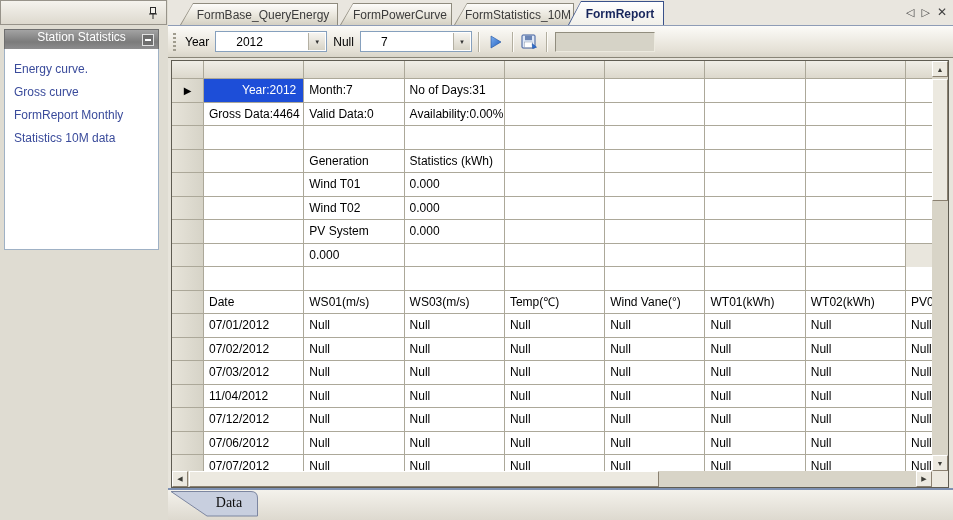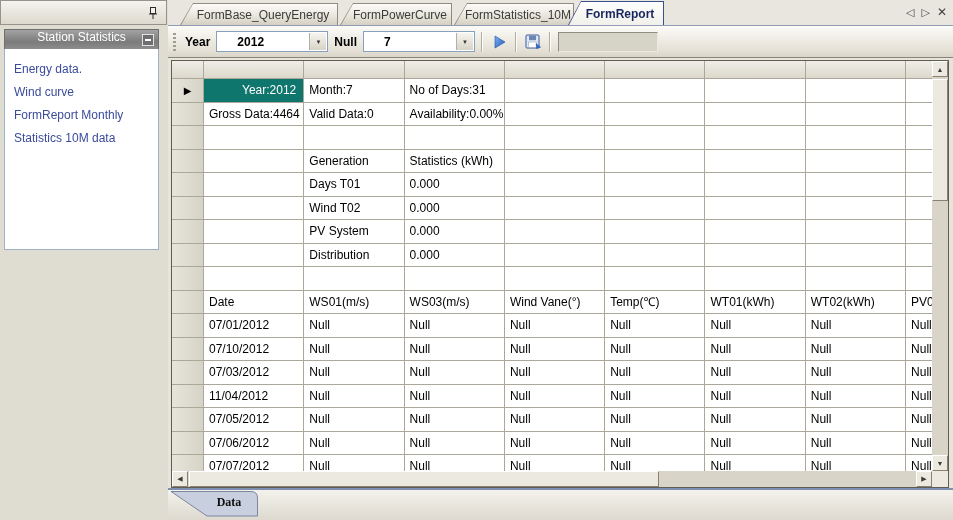--- a/index.html
+++ b/index.html
@@ -42,21 +42,21 @@
        box-sizing:border-box;color:#3c3c3c;white-space:nowrap;}
   .tab.active{background:#39518a;height:24px;margin-left:-8px;z-index:5;}
   .tab.active .face{background:linear-gradient(#ffffff,#f1f0ea);font-weight:bold;color:#17265c;}
   .tab-nav{position:absolute;right:6px;top:6px;display:flex;gap:7px;align-items:center;
        color:#3f3f3f;font-size:11px;z-index:6;}
   .tab-nav span{cursor:pointer;line-height:12px;}
 
   
   .toolbar{position:absolute;left:0;top:26px;width:785px;height:32px;box-sizing:border-box;
        background:linear-gradient(#fcfbf8,#e4e0d5 80%,#d9d5c9);border-bottom:1px solid #898577;
-       display:flex;align-items:center;padding-left:4px;font-weight:bold;}
+       display:flex;align-items:center;padding-left:4px;}
   .grip{width:3px;height:18px;margin:0 5px 0 1px;
        background:repeating-linear-gradient(180deg,#a09c8e 0 2px,transparent 2px 4px);}
   .tlabel{padding:0 4px;}
   .combo{width:112px;height:21px;box-sizing:border-box;background:#fff;border:1px solid #86a0bd;
        position:relative;display:flex;align-items:center;padding-left:20px;margin:0 2px;cursor:pointer;}
   .combo .dd{position:absolute;right:1px;top:1px;bottom:1px;width:16px;
        background:linear-gradient(#f7f5f0,#d7d3c6);border-left:1px solid #b4b0a3;
        display:flex;align-items:center;justify-content:center;font-size:6px;color:#333;}
   .tsep{width:1px;height:20px;background:#b2ae9f;border-right:1px solid #fdfcf8;margin:0 4px;}
   .tbtn{width:24px;height:22px;display:flex;align-items:center;justify-content:center;cursor:pointer;}
@@ -74,42 +74,42 @@
   .hcell.corner{width:32px;flex:none;}
   .hcell.col{width:100.3px;flex:none;}
   .grow{display:flex;height:23.5px;}
   .rowhead{width:32px;flex:none;box-sizing:border-box;
        background:linear-gradient(90deg,#e7e4da,#d6d3c7);
        border-right:1px solid #aca899;border-bottom:1px solid #aca899;
        display:flex;align-items:center;justify-content:center;font-size:10px;cursor:pointer;}
   .gcell{width:100.3px;flex:none;box-sizing:border-box;background:#fff;
        border-right:1px solid #aca899;border-bottom:1px solid #aca899;
        display:flex;align-items:center;padding-left:5px;white-space:nowrap;overflow:hidden;cursor:cell;}
-  .gcell.sel{background:#0f766e;color:#fff;padding-left:38px;}
+  .gcell.sel{background:#1d4ed8;color:#fff;padding-left:38px;}
 
   
   .vscroll{position:absolute;right:0;top:0;width:16px;height:410px;background:#d8d4c7;}
   .hscroll{position:absolute;left:0;bottom:0;width:760px;height:16px;background:#d8d4c7;}
   .sbtn{width:16px;height:16px;box-sizing:border-box;background:#ece9e0;
        border:1px solid;border-color:#fff #8a8070 #8a8070 #fff;display:flex;align-items:center;
        justify-content:center;font-size:7px;color:#3c3c36;cursor:pointer;}
   .sbtn.down{position:absolute;left:0;bottom:0;}
   .sbtn.right{position:absolute;right:0;top:0;}
   .vthumb{position:absolute;left:0;top:18px;width:16px;height:122px;box-sizing:border-box;
        background:#ece9e0;border:1px solid;border-color:#fff #8a8070 #8a8070 #fff;cursor:grab;}
   .hthumb{position:absolute;left:17px;top:0;width:470px;height:16px;box-sizing:border-box;
        background:#ece9e0;border:1px solid;border-color:#fff #8a8070 #8a8070 #fff;cursor:grab;}
   .scorner{position:absolute;right:0;bottom:0;width:16px;height:16px;background:#ece9e0;}
 
   
   .sheetbar{position:absolute;left:0;top:488px;width:785px;height:32px;box-sizing:border-box;
        border-top:2px solid #7d90b2;background:linear-gradient(#f4f2ec,#ddd9cf);}
   .sheet-tab{position:absolute;left:2px;top:1px;width:90px;height:26px;cursor:pointer;}
   .sheet-label{position:absolute;left:34px;top:4px;width:50px;text-align:center;
-       font-family:"Liberation Serif",serif;font-weight:bold;font-size:12px;color:#0d0d0d;}
+       font-family:"Liberation Serif",serif;font-weight:normal;font-size:14px;color:#0d0d0d;}
 </style>
 </head>
 <body>
 
 <div class="app">
 
   <div class="dock-header">
     <span class="pin">
       <svg width="12" height="14" viewBox="0 0 12 14">
         <rect x="3.5" y="1.5" width="5" height="6" fill="#f4f2ec" stroke="#2a2a2a"></rect>
@@ -120,22 +120,22 @@
   </div>
 
   <div class="sidebar">
     <div class="sb-header">
       <span>Station Statistics</span>
       <span class="collapse">
           <span class="minus"></span>
         </span>
     </div>
     <div class="sb-body">
-      <a class="sb-link">Energy data.</a>
-      <a class="sb-link">Wind curve</a>
+      <a class="sb-link">Energy curve.</a>
+      <a class="sb-link">Gross curve</a>
       <a class="sb-link">FormReport Monthly</a>
       <a class="sb-link">Statistics 10M data</a>
     </div>
   </div>
 
   <div class="main">
 
     <div class="tabstrip">
       <div class="tab" style="width:158px">
         <div class="face">FormBase_QueryEnergy</div>
@@ -247,21 +247,21 @@
               <div class="gcell">Statistics (kWh)</div>
               <div class="gcell"></div>
               <div class="gcell"></div>
               <div class="gcell"></div>
               <div class="gcell"></div>
               <div class="gcell"></div>
             </div>
             <div class="grow">
               <div class="rowhead"></div>
               <div class="gcell"></div>
-              <div class="gcell">Days T01</div>
+              <div class="gcell">Wind T01</div>
               <div class="gcell">0.000</div>
               <div class="gcell"></div>
               <div class="gcell"></div>
               <div class="gcell"></div>
               <div class="gcell"></div>
               <div class="gcell"></div>
             </div>
             <div class="grow">
               <div class="rowhead"></div>
               <div class="gcell"></div>
@@ -280,21 +280,20 @@
               <div class="gcell">0.000</div>
               <div class="gcell"></div>
               <div class="gcell"></div>
               <div class="gcell"></div>
               <div class="gcell"></div>
               <div class="gcell"></div>
             </div>
             <div class="grow">
               <div class="rowhead"></div>
               <div class="gcell"></div>
-              <div class="gcell">Distribution</div>
               <div class="gcell">0.000</div>
               <div class="gcell"></div>
               <div class="gcell"></div>
               <div class="gcell"></div>
               <div class="gcell"></div>
               <div class="gcell"></div>
             </div>
             <div class="grow">
               <div class="rowhead"></div>
               <div class="gcell"></div>
@@ -304,40 +303,40 @@
               <div class="gcell"></div>
               <div class="gcell"></div>
               <div class="gcell"></div>
               <div class="gcell"></div>
             </div>
             <div class="grow">
               <div class="rowhead"></div>
               <div class="gcell">Date</div>
               <div class="gcell">WS01(m/s)</div>
               <div class="gcell">WS03(m/s)</div>
+              <div class="gcell">Temp(℃)</div>
               <div class="gcell">Wind Vane(°)</div>
-              <div class="gcell">Temp(℃)</div>
               <div class="gcell">WT01(kWh)</div>
               <div class="gcell">WT02(kWh)</div>
               <div class="gcell">PV01(kWh)</div>
             </div>
             <div class="grow">
               <div class="rowhead"></div>
               <div class="gcell">07/01/2012</div>
               <div class="gcell">Null</div>
               <div class="gcell">Null</div>
               <div class="gcell">Null</div>
               <div class="gcell">Null</div>
               <div class="gcell">Null</div>
               <div class="gcell">Null</div>
               <div class="gcell">Null</div>
             </div>
             <div class="grow">
               <div class="rowhead"></div>
-              <div class="gcell">07/10/2012</div>
+              <div class="gcell">07/02/2012</div>
               <div class="gcell">Null</div>
               <div class="gcell">Null</div>
               <div class="gcell">Null</div>
               <div class="gcell">Null</div>
               <div class="gcell">Null</div>
               <div class="gcell">Null</div>
               <div class="gcell">Null</div>
             </div>
             <div class="grow">
               <div class="rowhead"></div>
@@ -356,21 +355,21 @@
               <div class="gcell">Null</div>
               <div class="gcell">Null</div>
               <div class="gcell">Null</div>
               <div class="gcell">Null</div>
               <div class="gcell">Null</div>
               <div class="gcell">Null</div>
               <div class="gcell">Null</div>
             </div>
             <div class="grow">
               <div class="rowhead"></div>
-              <div class="gcell">07/05/2012</div>
+              <div class="gcell">07/12/2012</div>
               <div class="gcell">Null</div>
               <div class="gcell">Null</div>
               <div class="gcell">Null</div>
               <div class="gcell">Null</div>
               <div class="gcell">Null</div>
               <div class="gcell">Null</div>
               <div class="gcell">Null</div>
             </div>
             <div class="grow">
               <div class="rowhead"></div>

